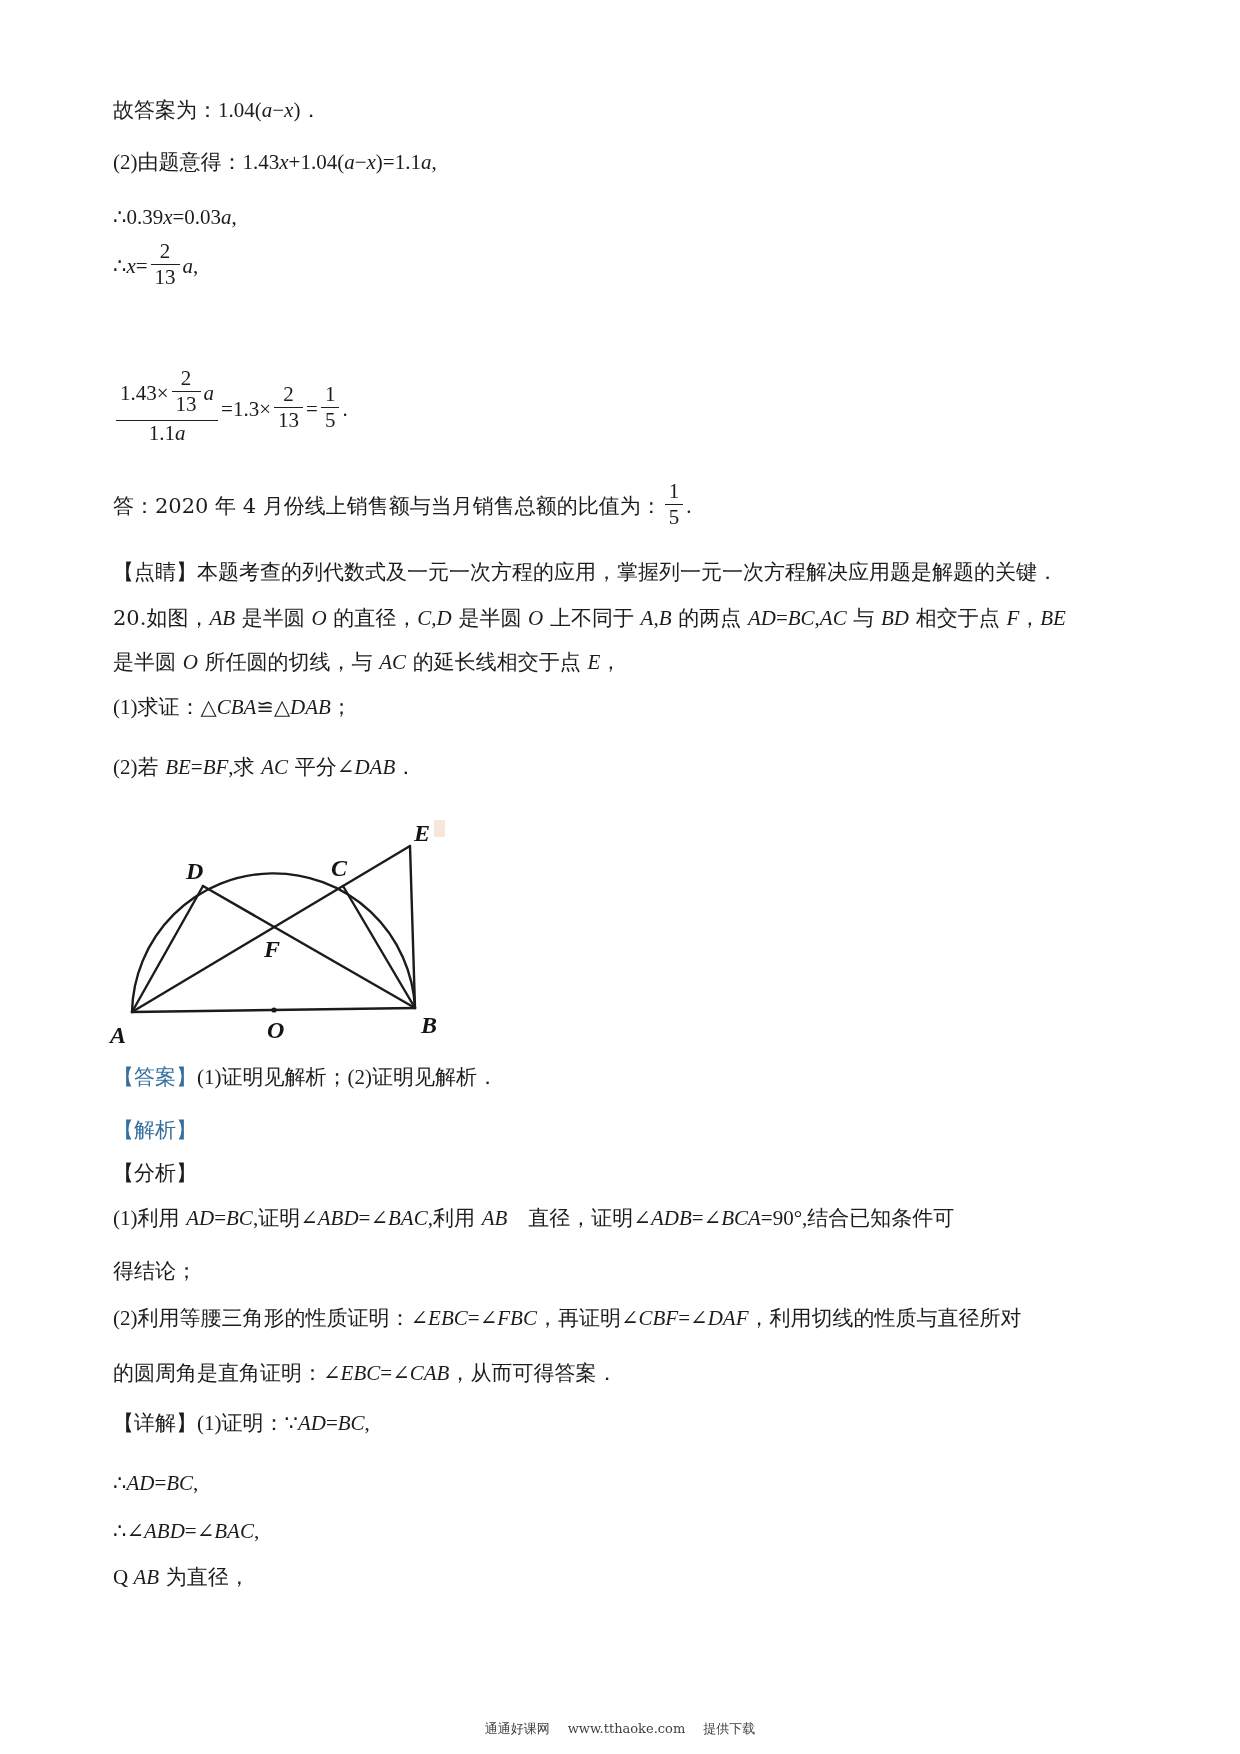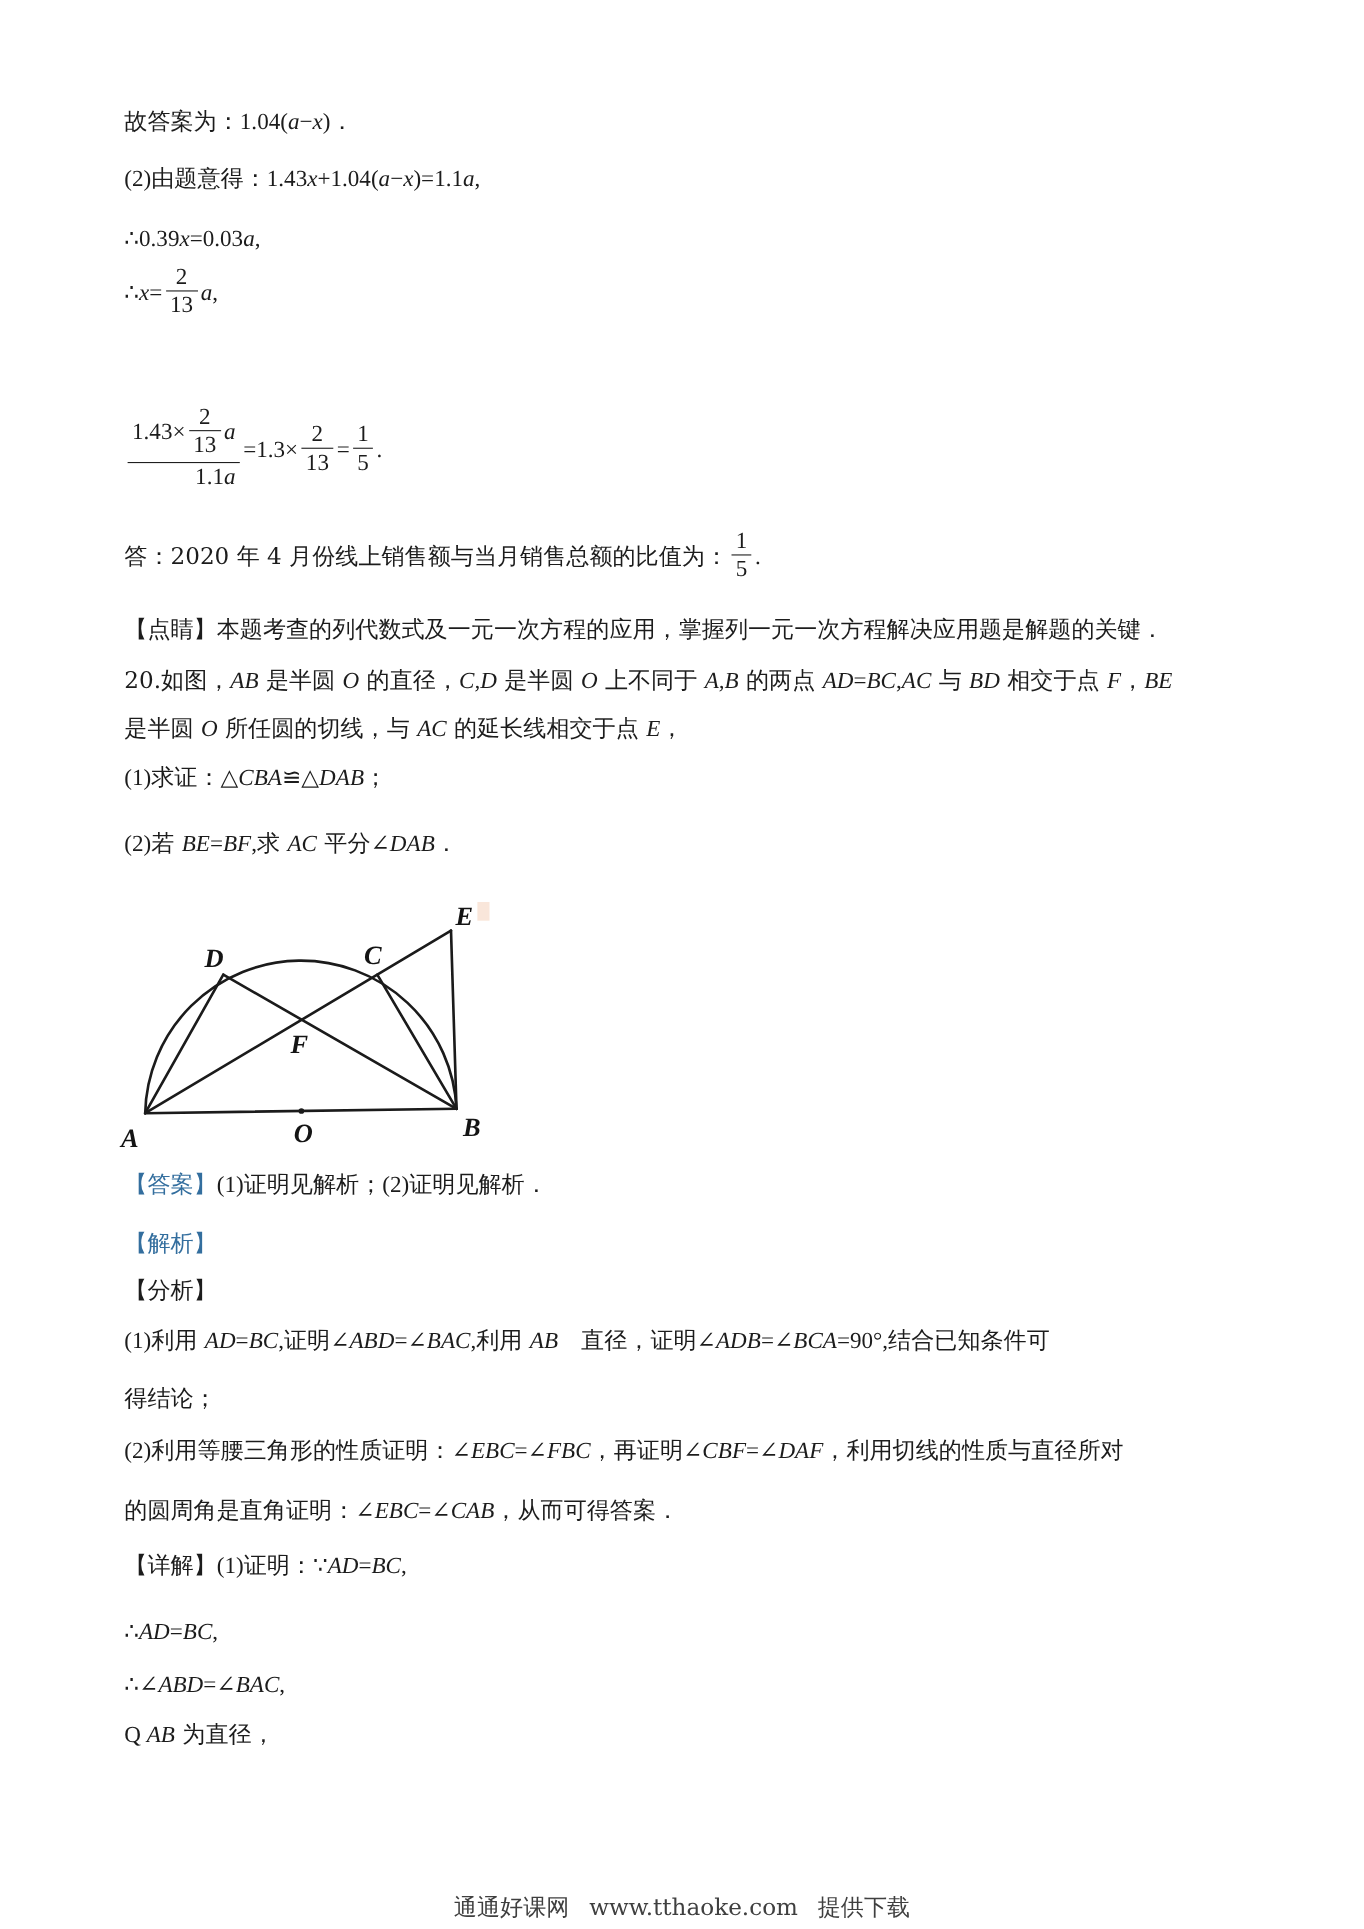--- a/index.html
+++ b/index.html
@@ -25,34 +25,34 @@
   .lbl{color:var(--label-blue,#336e9e);}
   .frac{
     display:inline-block;
     vertical-align:middle;
     text-align:center;
     margin:0 3px;
     line-height:1.2;
     transform:translateY(-3px);
   }
   .frac > .num{display:block;padding:0 4px;}
-  .frac > .den{display:block;border-top:1.6px solid #1f1f1f;padding:0 4px;text-align:right;}
+  .frac > .den{display:block;border-top:1.6px solid #1f1f1f;padding:0 4px;}
   .frac .zh,.frac .rm,.frac .it{display:inline;}
   .figure-svg{position:absolute;left:90px;top:808px;width:372px;height:252px;}
   .figure-svg line, .figure-svg path{stroke:#1b1b1b;stroke-width:2.4;fill:none;stroke-linecap:round;}
   .figlbl{
     font-family:"Liberation Serif","DejaVu Serif",serif;
     font-style:italic;font-weight:bold;
     font-size:24px;fill:#141414;
   }
   .footer{
     position:absolute;
     top:1720px;left:0;width:100%;
     text-align:center;
-    font-size:21px;
+    font-size:13px;
     color:var(--footer-gray,#3f3f3f);
     font-family:"DejaVu Serif","Liberation Serif",serif;
   }
   .footer span{margin:0 9px;}
 </style>
 </head>
 <body>
 
 <div class="page">
 

